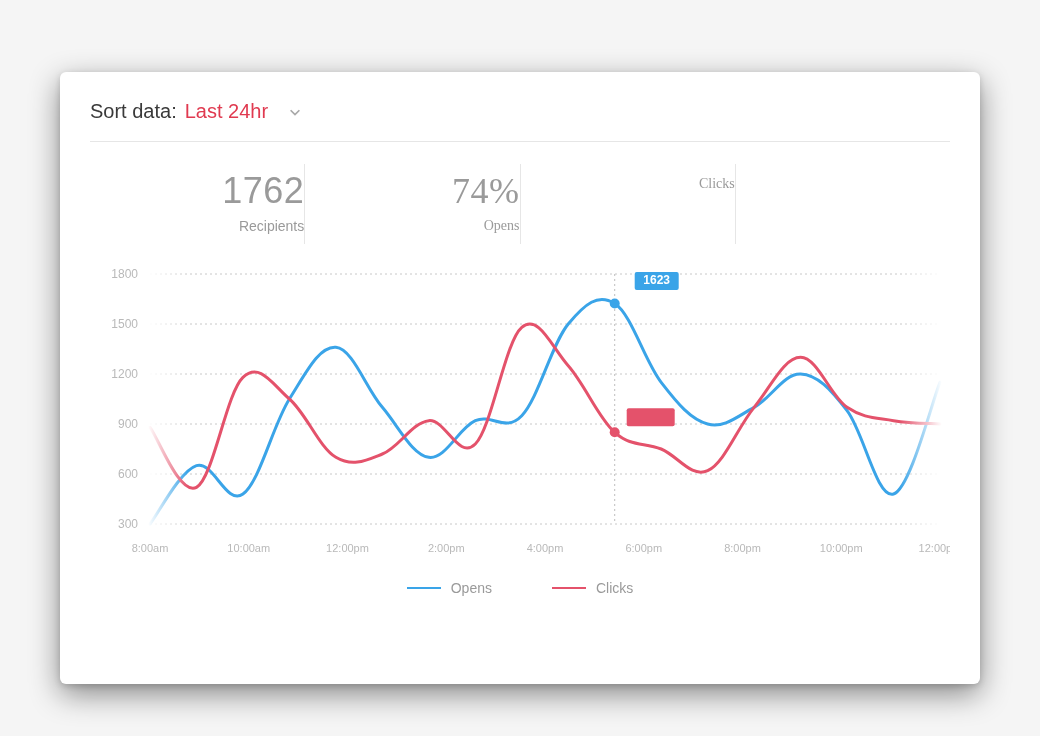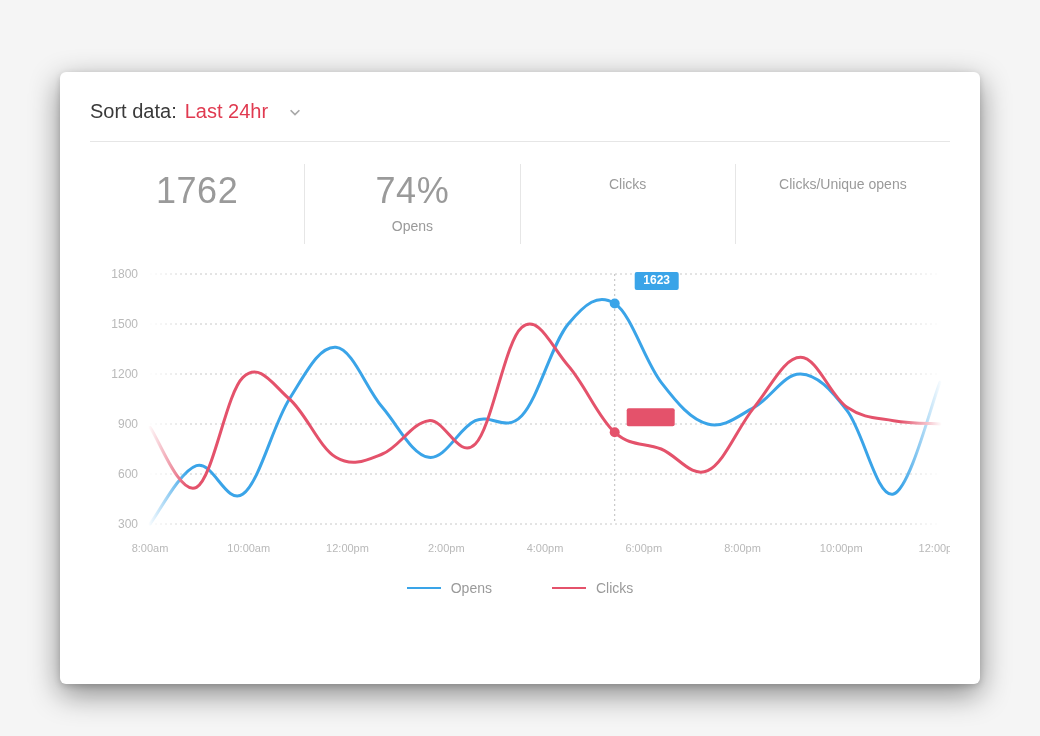--- a/index.html
+++ b/index.html
@@ -46,24 +46,24 @@
   }
 
   
   .stats {
     display: flex;
     align-items: stretch;
     padding: 22px 0 10px 0;
   }
   .stat {
     flex: 1 1 0;
-    text-align: center;
+    text-align: right;
     padding: 6px 0 10px 0;
   }
-  .stat + .stat { border-left: 1px solid #e6e6e6; }
+  .stat + .stat { border-left: 1px solid #e6e6e6; font-family: Liberation Serif, serif; }
   .stat .value {
     font-size: 36px;
     font-weight: 300;
     color: #9a9a9a;
     letter-spacing: 0.5px;
   }
   .stat .label {
     font-size: 14px;
     color: #9a9a9a;
     margin-top: 6px;
@@ -161,30 +161,30 @@
       <span>Last 24hr</span>
       <svg class="chev" viewBox="0 0 16 16">
         <polyline points="3,6 8,11 13,6"></polyline>
       </svg>
     </span>
   </div>
 
   <div class="stats">
     <div class="stat">
       <div class="value">1762</div>
+      <div class="label">Recipients</div>
     </div>
     <div class="stat">
       <div class="value">74%</div>
       <div class="label">Opens</div>
     </div>
     <div class="stat">
       <div class="label">Clicks</div>
     </div>
     <div class="stat">
-      <div class="label">Clicks/Unique opens</div>
     </div>
   </div>
 
   <div class="chart-wrap">
     <svg id="chart-svg" viewBox="0 0 860 310" preserveAspectRatio="none">
         <line x1="60" x2="850" y1="260" y2="260" class="grid-line"></line>
         <text x="48" y="264" class="y-tick" text-anchor="end">300</text>
         <line x1="60" x2="850" y1="210" y2="210" class="grid-line"></line>
         <text x="48" y="214" class="y-tick" text-anchor="end">600</text>
         <line x1="60" x2="850" y1="160" y2="160" class="grid-line"></line>

